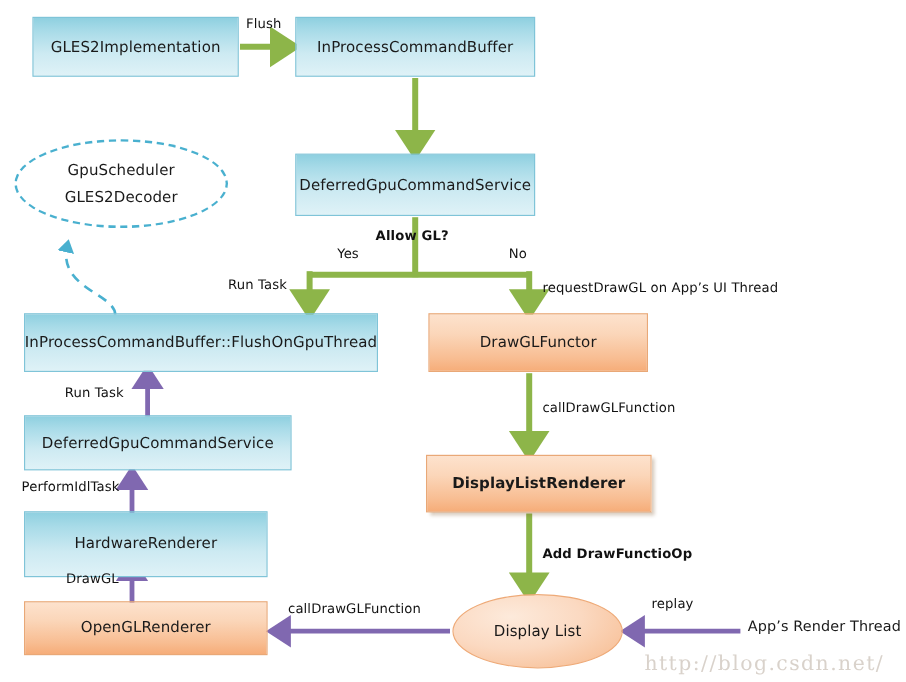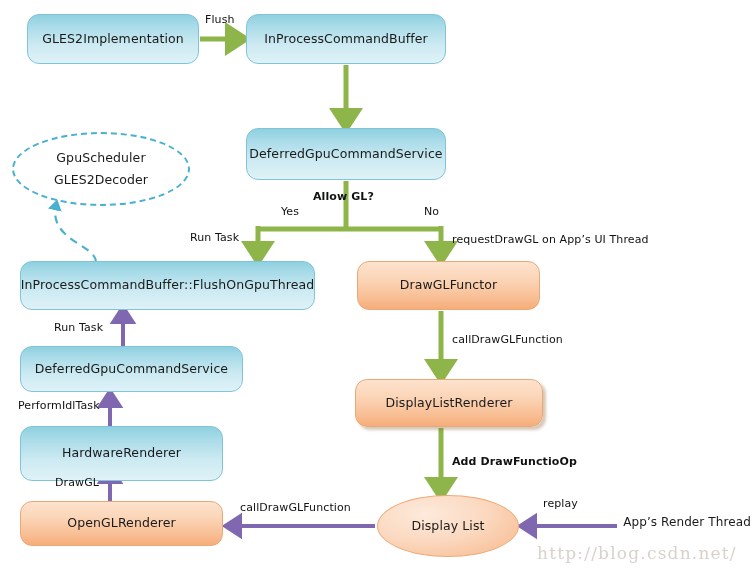--- a/index.html
+++ b/index.html
@@ -30,21 +30,20 @@
     box-sizing: border-box;
     display: flex;
     align-items: center;
     justify-content: center;
     text-align: center;
     font-size: 12.5px;
     color: #1a1a1a;
     letter-spacing: 0.1px;
     line-height: 1.15;
     z-index: 3;
-    border-radius: 12px;
   }
   .node.blue {
     background: linear-gradient(to bottom, #8fd0e0 0%, #a8dbe8 22%, #cdeaf2 62%, #dff2f7 100%);
     border: 1px solid #7fc4d8;
   }
   .node.orange {
     background: linear-gradient(to bottom, #fde2cd 0%, #fbd6b9 35%, #f8bd92 78%, #f6ad79 100%);
     border: 1px solid #e9a877;
   }
   .node.orange.shadowed {
@@ -129,42 +128,42 @@
   </svg>
 
   <div class="node blue" style="left:27px; top:14px; width:172px; height:50px;">
     <span>GLES2Implementation</span>
   </div>
 
   <div class="node blue" style="left:246px; top:14px; width:200px; height:50px;">
     <span>InProcessCommandBuffer</span>
   </div>
 
-  <div class="node dashed-ellipse" style="left:12px; top:132px; width:178px; height:74px;">
+  <div class="node dashed-ellipse" style="left:12px; top:116px; width:178px; height:74px;">
     <span>GpuScheduler</span>
     <span>GLES2Decoder</span>
   </div>
 
   <div class="node blue" style="left:246px; top:128px; width:200px; height:52px;">
     <span>DeferredGpuCommandService</span>
   </div>
 
   <div class="node blue" style="left:20px; top:261px; width:295px; height:49px;">
     <span>InProcessCommandBuffer::FlushOnGpuThread</span>
   </div>
 
   <div class="node orange" style="left:357px; top:261px; width:183px; height:49px;">
     <span>DrawGLFunctor</span>
   </div>
 
   <div class="node blue" style="left:20px; top:346px; width:223px; height:46px;">
     <span>DeferredGpuCommandService</span>
   </div>
 
-  <div class="node orange shadowed" style="left:355px; top:379px; width:188px; height:48px;">
+  <div class="node orange shadowed" style="left:355px; top:379px; width:188px; height:48px;font-weight:bold;">
     <span>DisplayListRenderer</span>
   </div>
 
   <div class="node blue" style="left:20px; top:426px; width:203px; height:55px;">
     <span>HardwareRenderer</span>
   </div>
 
   <div class="node orange" style="left:20px; top:501px; width:203px; height:45px;">
     <span>OpenGLRenderer</span>
   </div>

